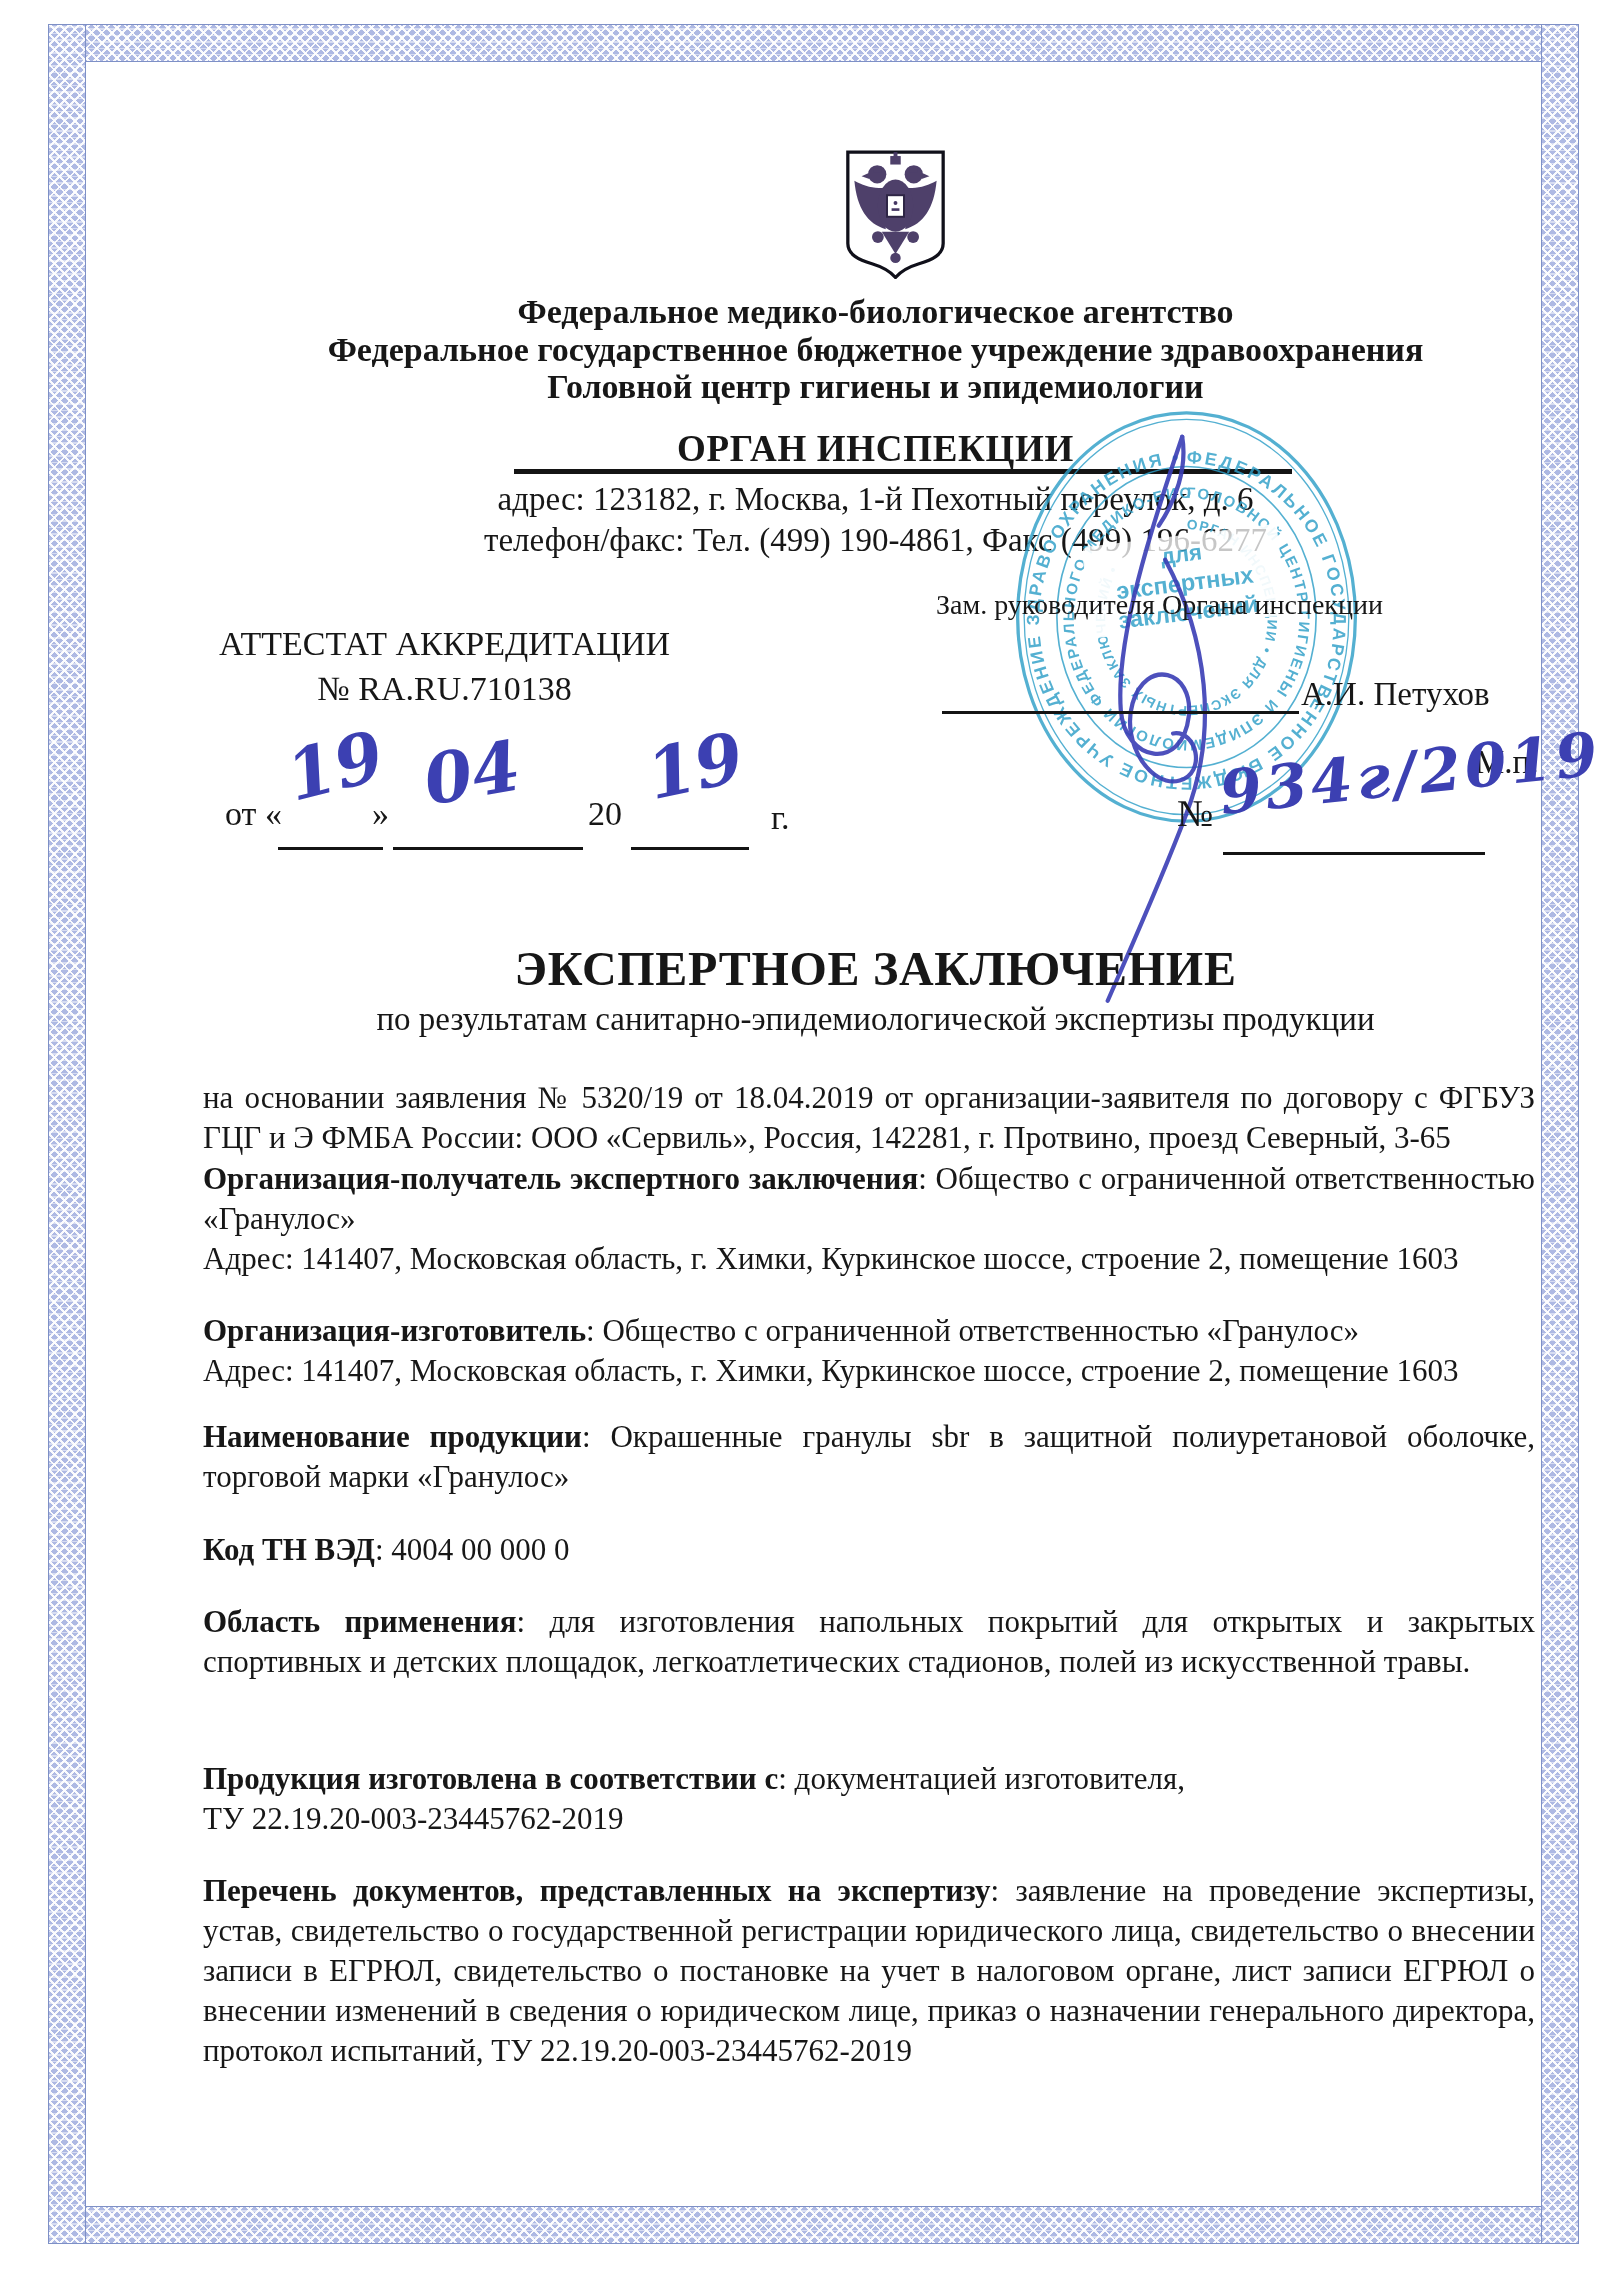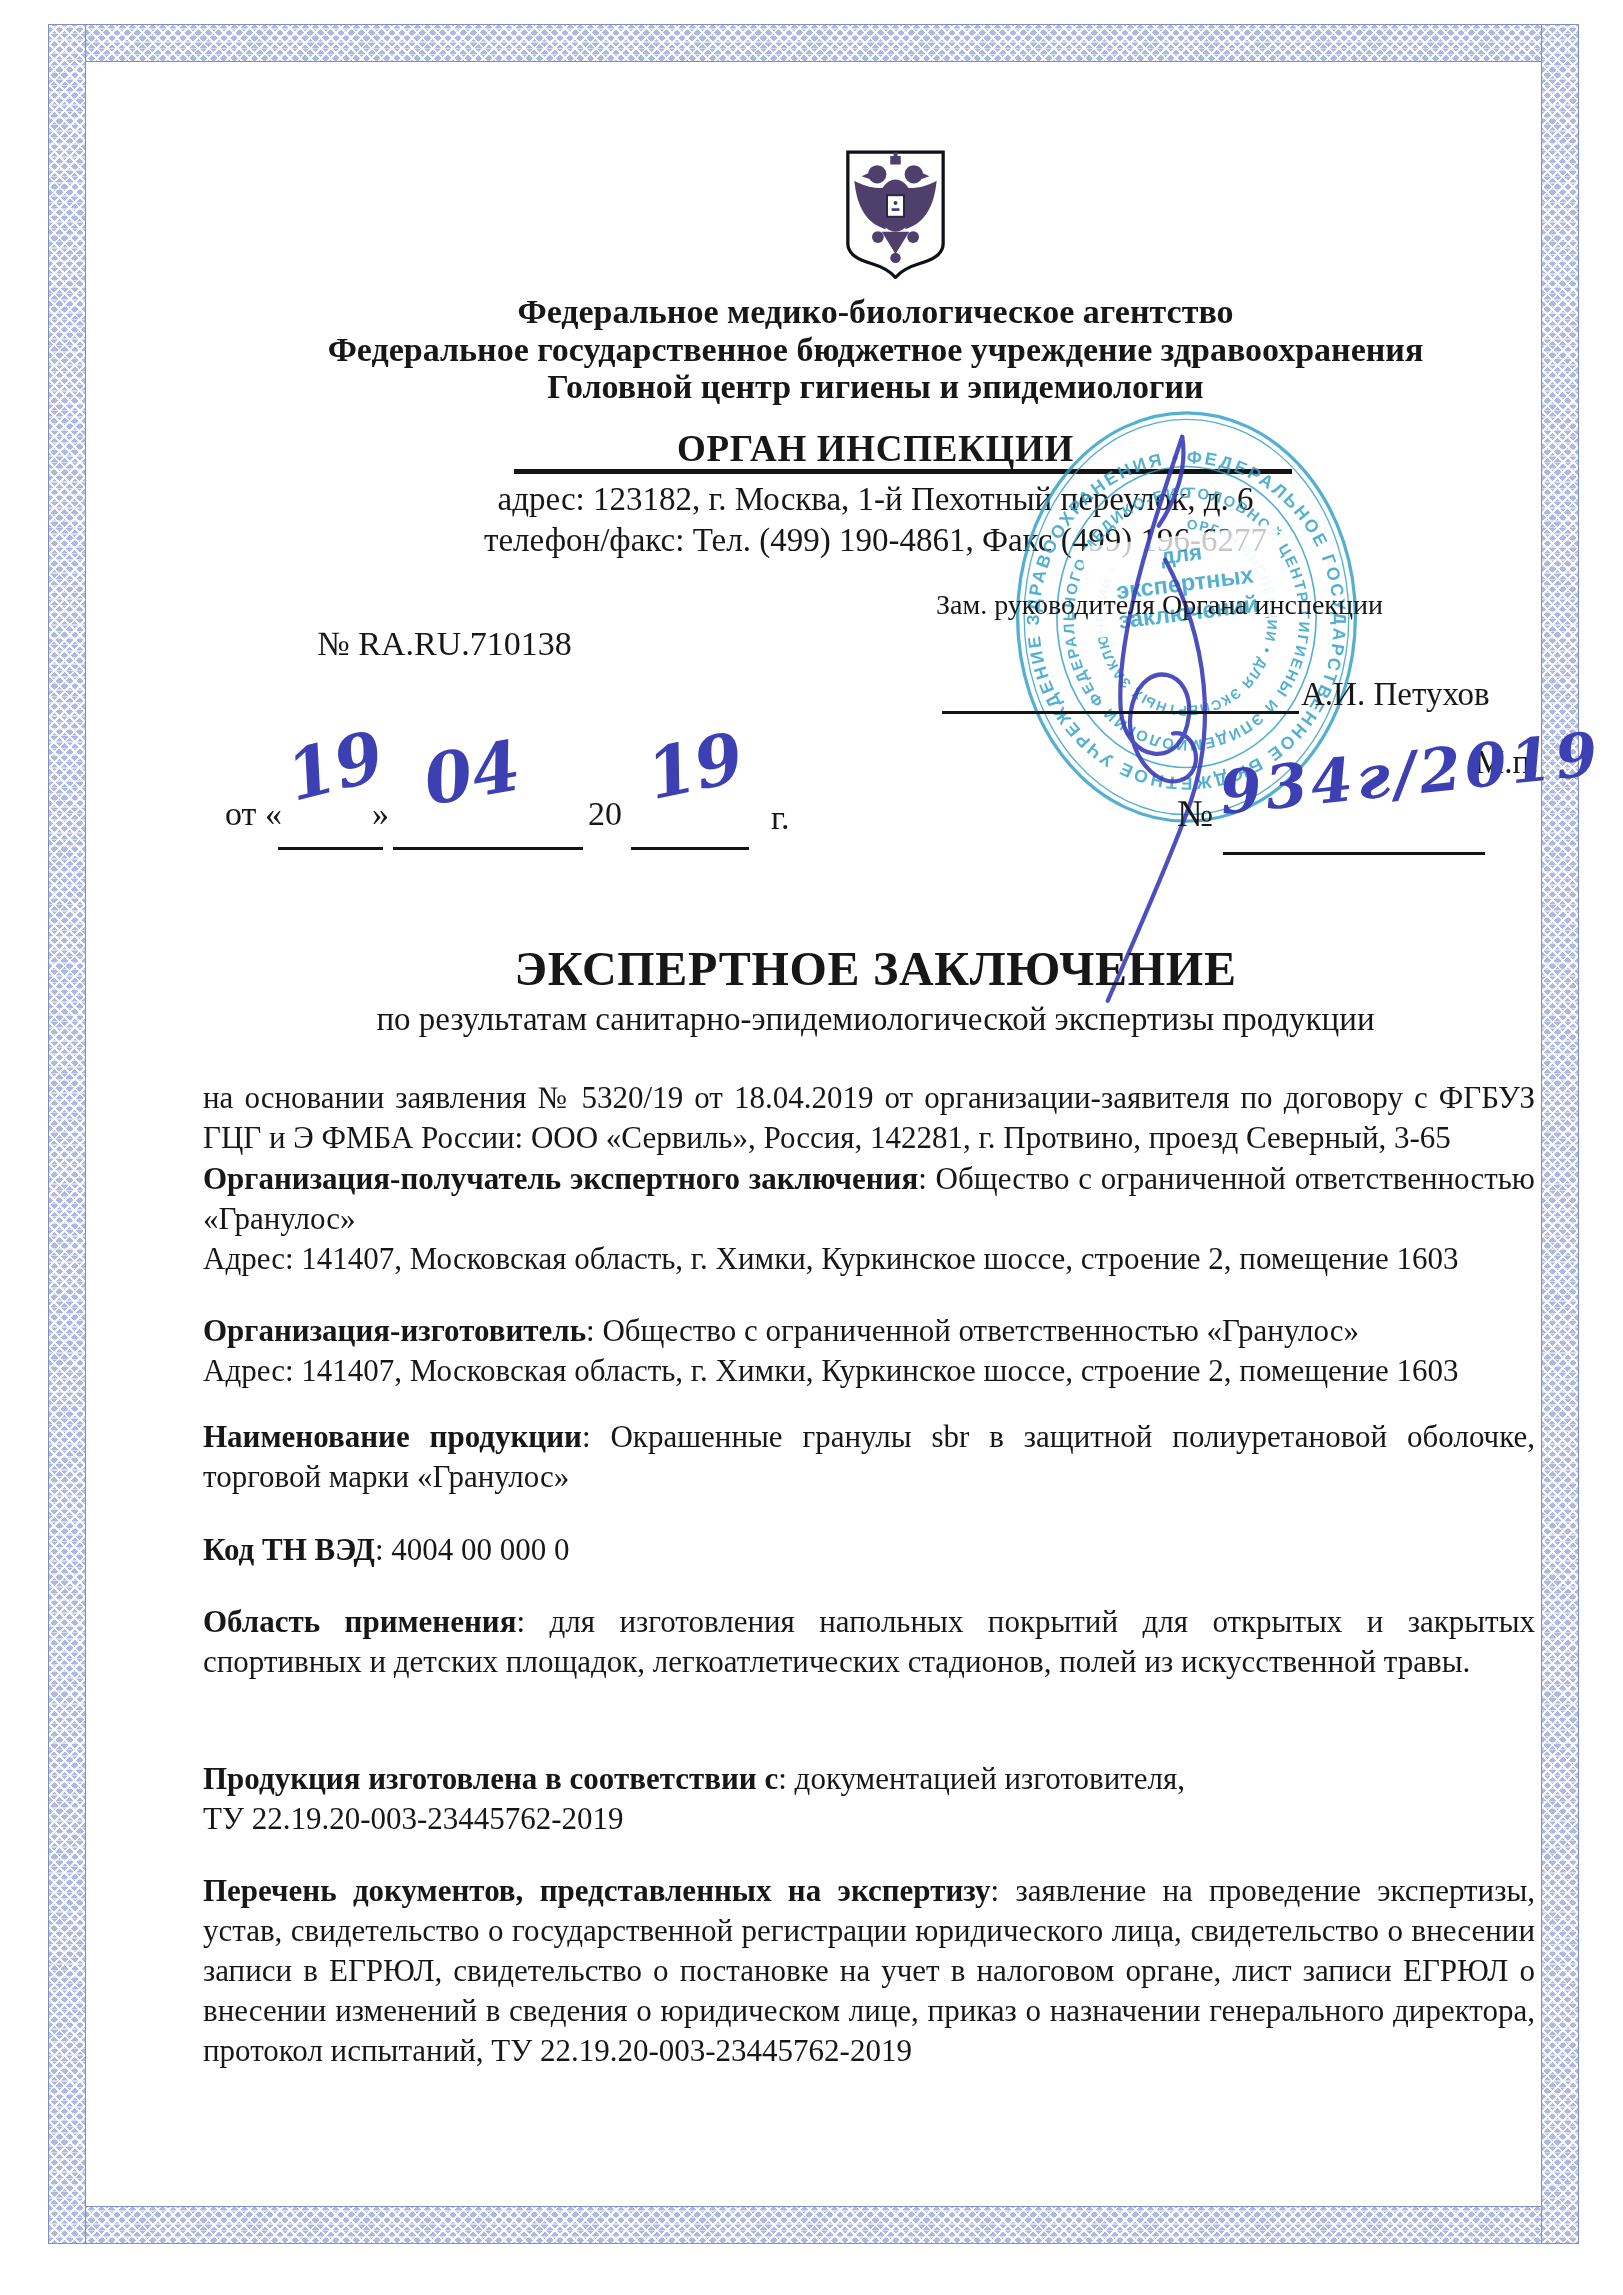--- a/index.html
+++ b/index.html
@@ -130,20 +130,21 @@
 
   <svg class="sig-svg" width="281" height="589" viewBox="0 0 430 900">
     <g stroke="#3a3eb5" stroke-width="6.5" fill="none" stroke-linecap="round" opacity="0.9">
       <path d="M262,22 C215,160 160,330 168,440 C174,520 262,535 272,450 C280,378 206,360 186,430 C168,492 216,560 258,548 C300,536 284,470 248,476"></path>
       <path d="M236,210 C300,330 318,470 268,600 C230,700 185,800 148,885"></path>
       <path d="M262,22 C270,70 252,120 226,158"></path>
     </g>
   </svg>
 
   <div class="abs" style="left:196px;top:621px;width:497px;text-align:center;font-size:34px;line-height:45px;">
+    <div>АТТЕСТАТ АККРЕДИТАЦИИ</div>
     <div>№ RA.RU.710138</div>
   </div>
 
   <div class="abs" style="left:936px;top:581px;width:566px;">
     <div style="margin-top:7.9px;font-size:28px;white-space:nowrap;">Зам. руководителя Органа инспекции</div>
   </div>
   <div class="abs" style="left:1301px;top:676px;font-size:33px;text-align:right;">А.И. Петухов</div>
   <div class="rule" style="left:942px;top:711px;width:357px;height:2.6px;"></div>
   <div class="abs" style="left:1475px;top:744px;font-size:33px;">М.п.</div>
 

